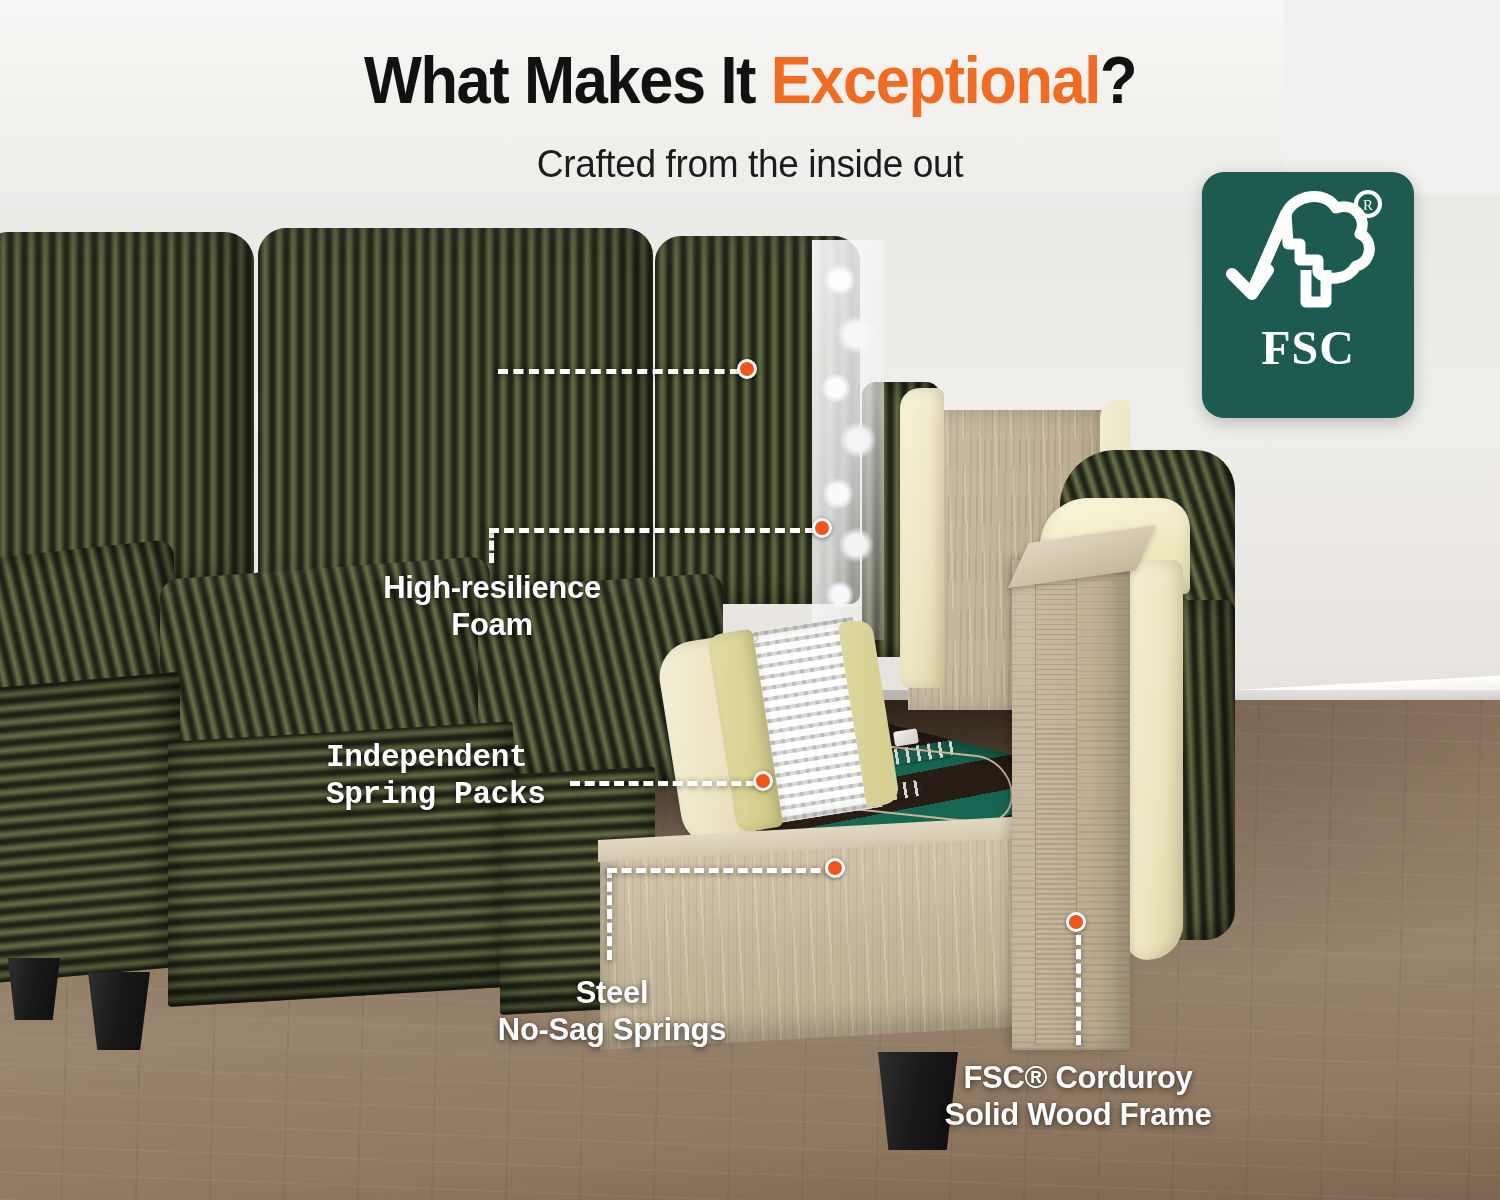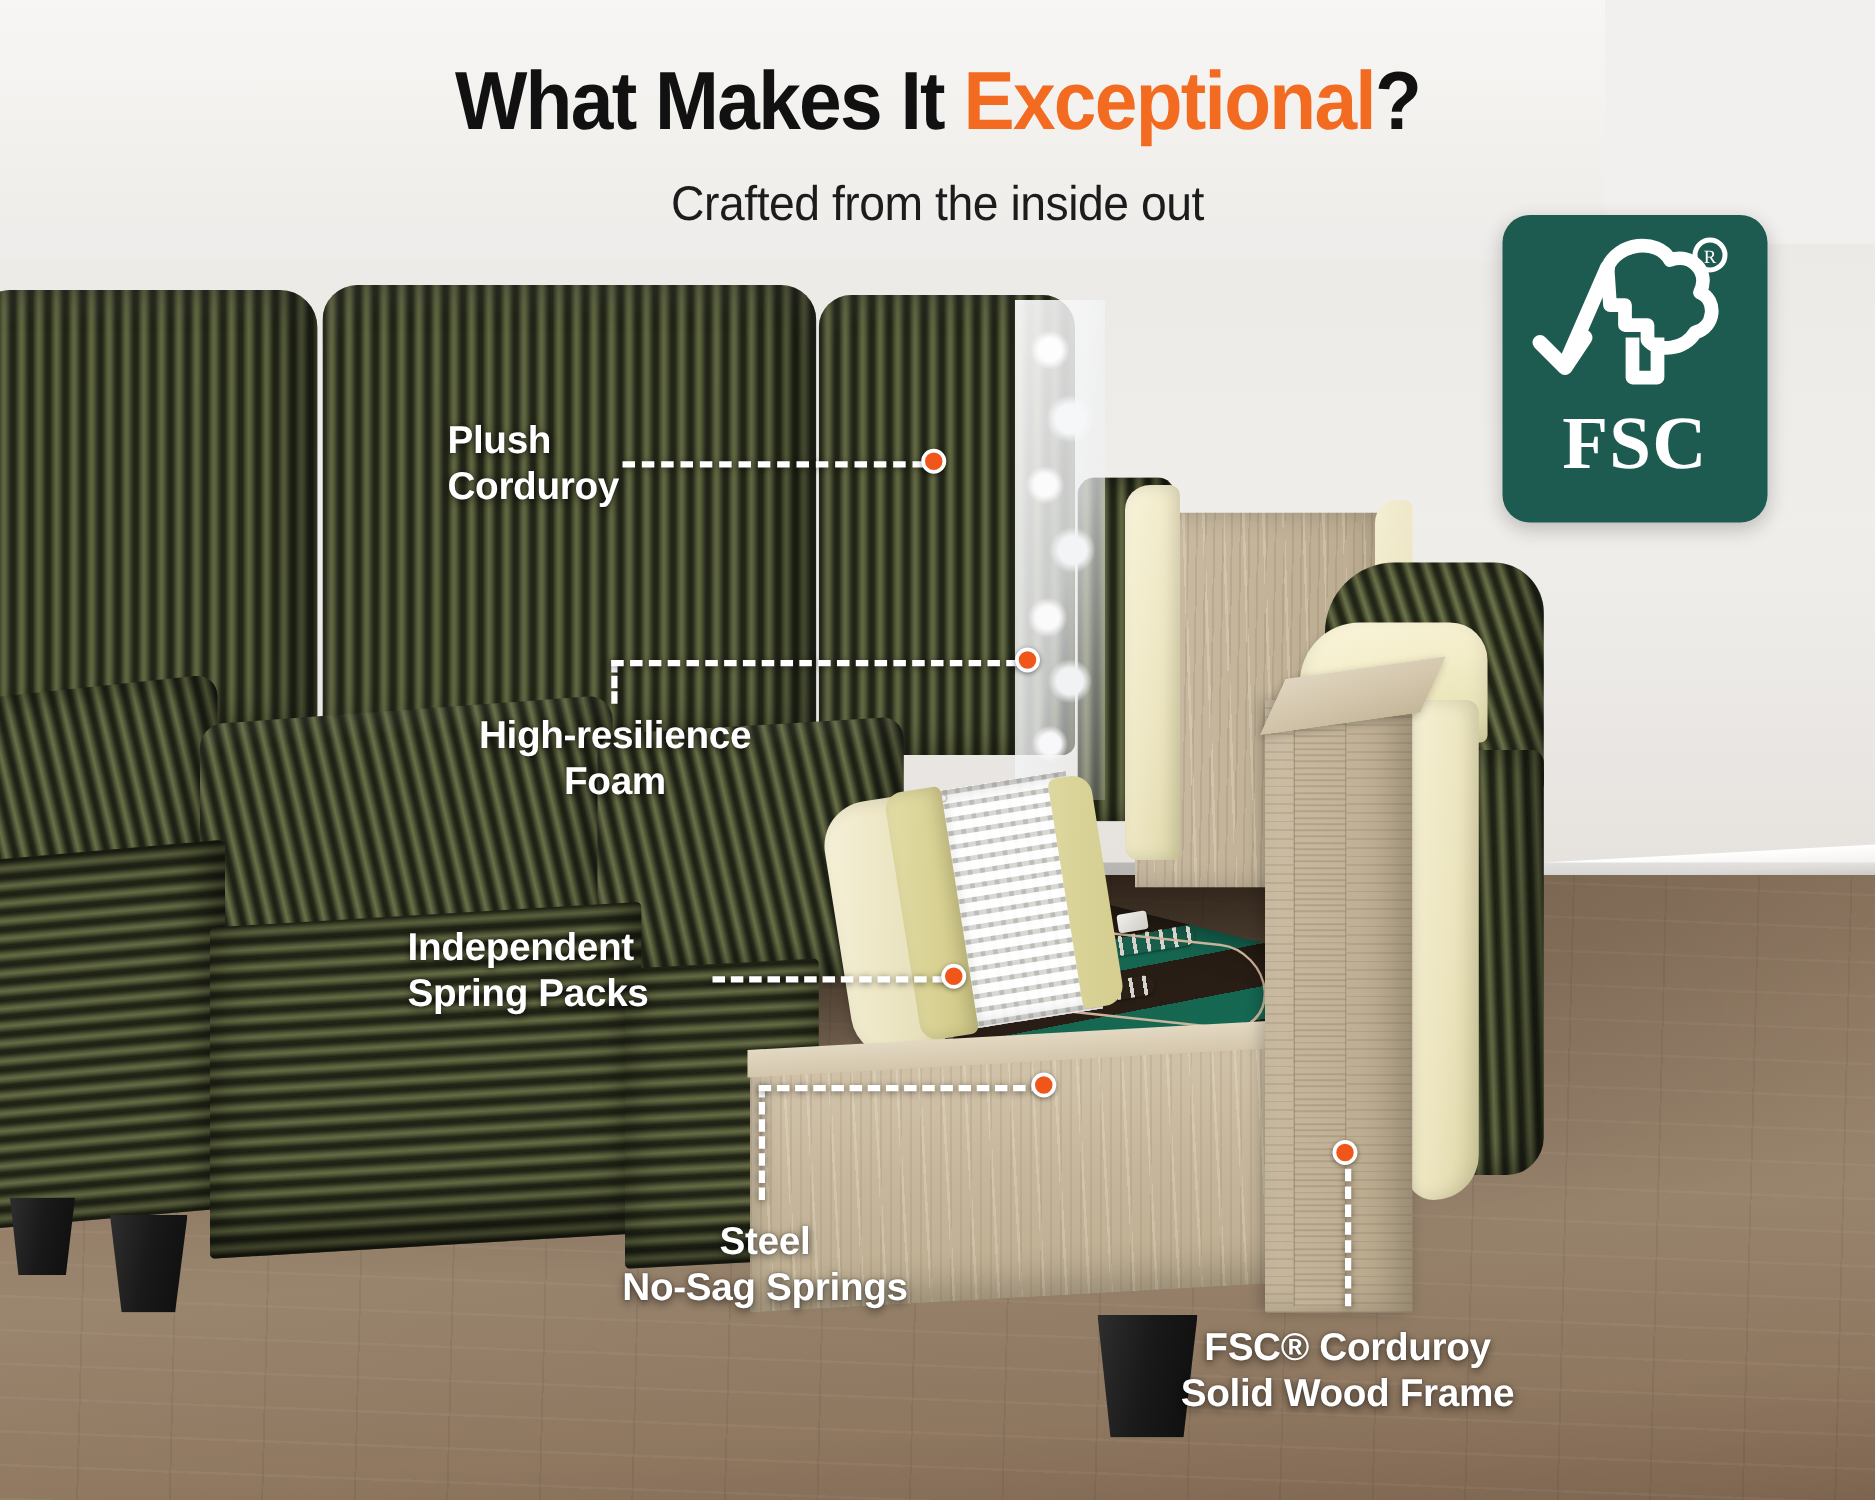--- a/index.html
+++ b/index.html
@@ -335,33 +335,33 @@
   
   .fsc {
     position:absolute; left:1202px; top:172px; width:212px; height:246px;
     background:#1d5b50; border-radius:22px; z-index:60;
     box-shadow:0 5px 16px rgba(0,0,0,0.22);
   }
   .fsc svg { position:absolute; left:20px; top:16px; }
   .fsc-text {
     position:absolute; left:0; top:148px; width:212px; text-align:center;
     color:#ffffff; font-family:"Liberation Serif", serif;
-    font-size:60px; font-weight:bold; letter-spacing:1px;
+    font-size:48px; font-weight:bold; letter-spacing:1px;
   }
 
   
   .callout-label {
     position:absolute; color:#ffffff; font-size:31px; font-weight:bold;
     line-height:1.18; letter-spacing:-0.3px; z-index:55;
     text-shadow:0 2px 7px rgba(0,0,0,0.55), 0 0 2px rgba(0,0,0,0.35);
     white-space:pre-line;
   }
   .lbl-plush   { left:358px; top:334px; }
   .lbl-foam    { left:356px; top:570px; text-align:center; width:272px;}
-  .lbl-spring  { left:326px; top:740px; }
+  .lbl-spring  { left:326px; top:740px;font-family:Liberation Mono, monospace; }
   .lbl-steel   { left:472px; top:975px; text-align:center; width:280px;}
   .lbl-fsc     { left:920px; top:1060px; text-align:center; width:316px;}
 
   .dash-h {
     position:absolute; height:0; z-index:54;
     border-top:5px dashed #ffffff;
     filter:drop-shadow(0 1px 3px rgba(0,0,0,0.5));
   }
   .dash-v {
     position:absolute; width:0; z-index:54;
@@ -424,22 +424,20 @@
   <div class="part wood-side"></div>
   <div class="part wood-side-inner"></div>
   <div class="part wood-cap"></div>
   <div class="part wood-front-top"></div>
   <div class="part wood-front"></div>
 
   <div class="leg leg-a"></div>
   <div class="leg leg-b"></div>
   <div class="leg leg-c"></div>
 
-  <div class="callout-label lbl-plush">Plush
-Corduroy</div>
   <div class="dash-h" style="left:498px; top:369px; width:242px;"></div>
   <div class="dot" style="left:737px; top:359px;"></div>
 
   <div class="callout-label lbl-foam">High-resilience
 Foam</div>
   <div class="dash-v" style="left:489px; top:528px; height:35px;"></div>
   <div class="dash-h" style="left:489px; top:528px; width:326px;"></div>
   <div class="dot" style="left:812px; top:518px;"></div>
 
   <div class="callout-label lbl-spring">Independent

